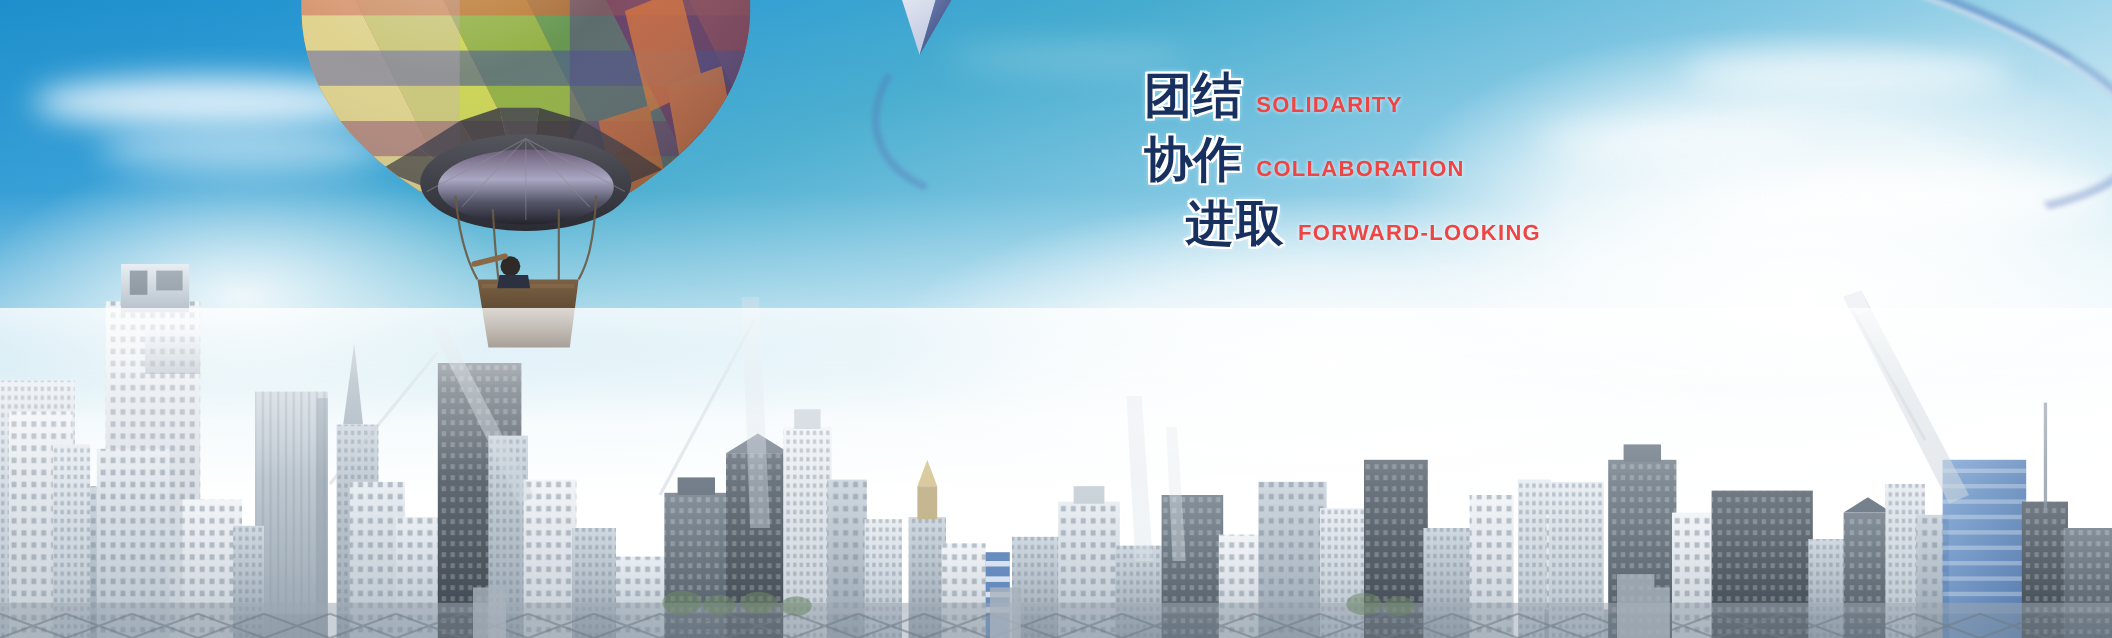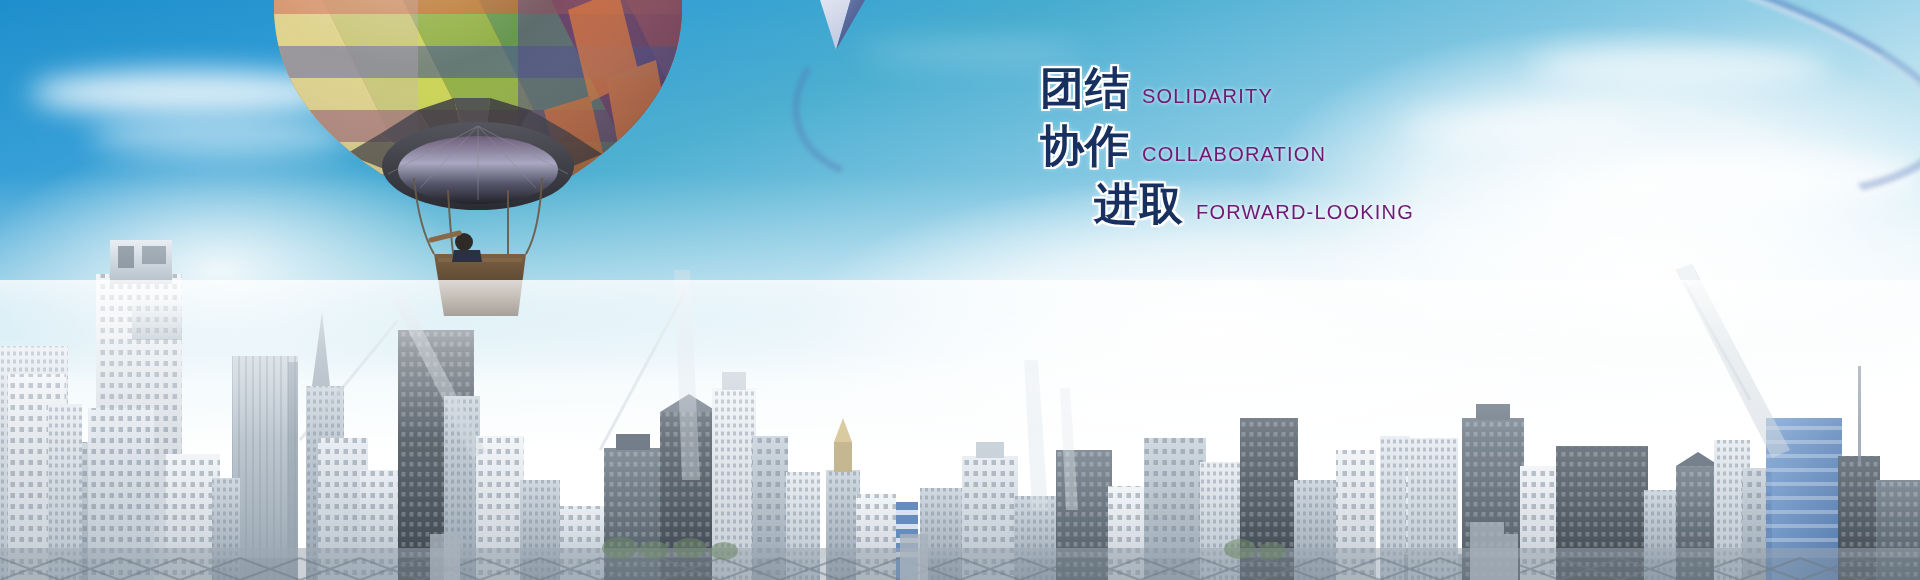--- a/index.html
+++ b/index.html
@@ -107,38 +107,38 @@
     pointer-events:none;
   }
 
   
   .slogans { position:absolute; left:1040px; top:66px; width:560px; }
   .slogan-row {
     display:flex; align-items:baseline; white-space:nowrap;
     margin-bottom:14px; line-height:1;
   }
   .cn {
-    font-family:Liberation Sans, sans-serif;
+    font-family:Liberation Serif, serif;
     font-size:44px; font-weight:bold; letter-spacing:1px;
     color:#17305f;
     text-shadow:
       -2px -2px 0 #fff, 2px -2px 0 #fff, -2px 2px 0 #fff, 2px 2px 0 #fff,
       -2px 0 0 #fff, 2px 0 0 #fff, 0 -2px 0 #fff, 0 2px 0 #fff,
       0 0 6px rgba(255,255,255,.9);
   }
   .en {
     font-family:"Liberation Sans",sans-serif;
-    font-size:20px; font-weight:normal; letter-spacing:1.2px;
-    color:#701a75; margin-left:12px;
+    font-size:20px; font-weight:bold; letter-spacing:1.2px;
+    color:#ef4444; margin-left:12px;
     text-shadow:0 0 4px rgba(255,255,255,.85);
   }
   .r0 { margin-left:0px;  }
   .r1 { }
   .r2 { margin-left:36px; }
-  .r3 { margin-left:54px; }
+  .r3 { margin-left:38px; }
   .r4 { margin-left:72px; }
 </style>
 </head>
 <body>
 
 <div id="banner">
 
   <div class="sky"></div>
   <div class="sky-bloom-l"></div>
   <div class="sky-bloom-c"></div>

